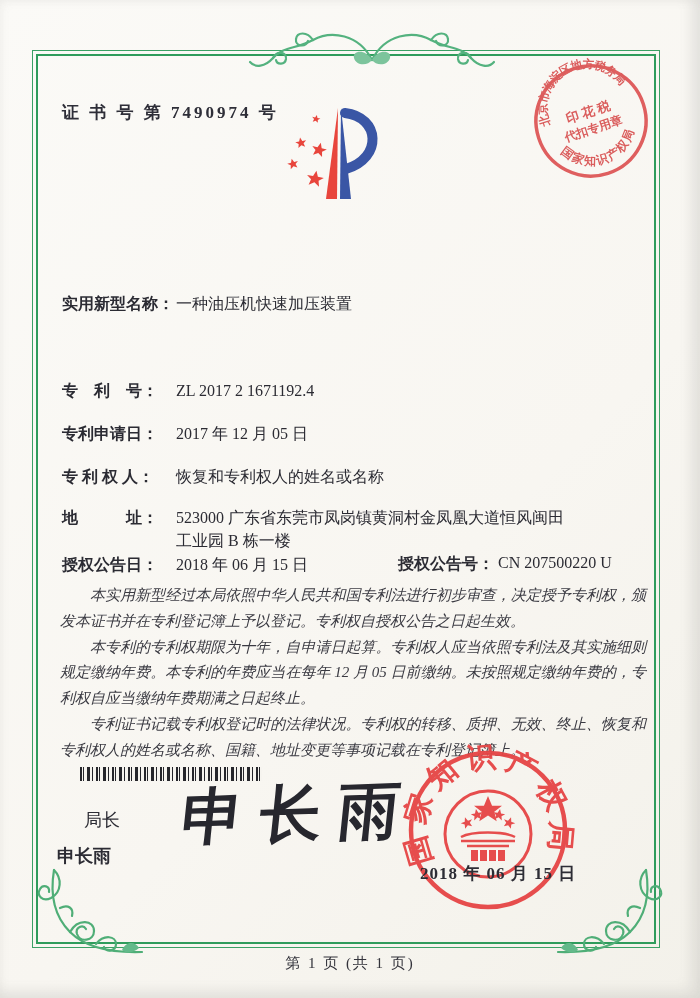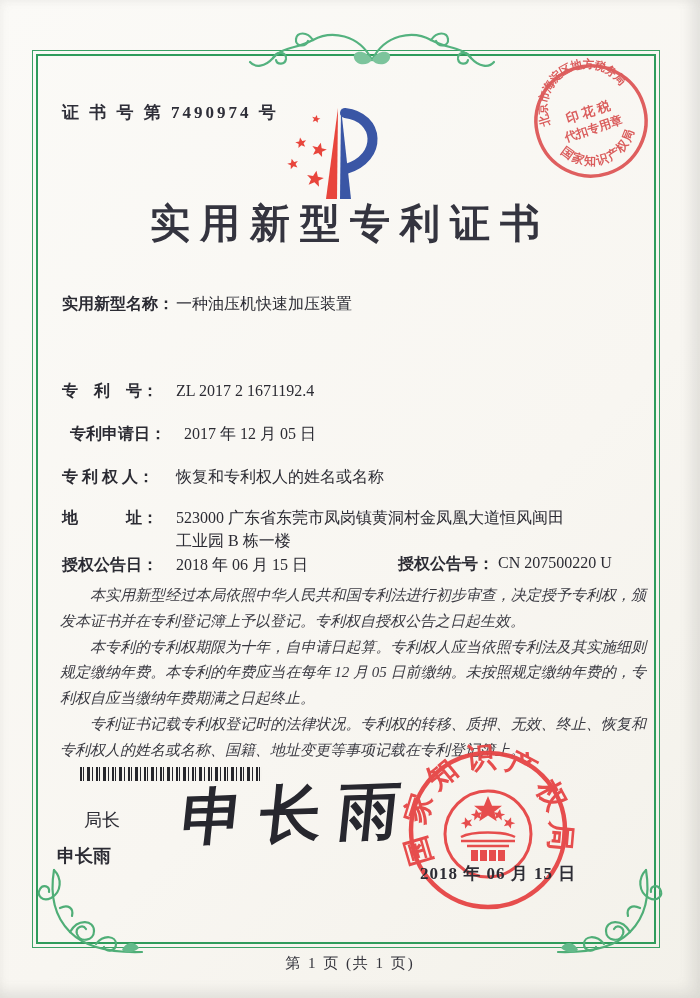--- a/index.html
+++ b/index.html
@@ -105,31 +105,30 @@
     <text font-size="11.5" fill="#d85050" font-weight="700">
       <textPath href="#taxTop" startOffset="2" textLength="120" lengthAdjust="spacing">北京市海淀区地方税务局</textPath>
     </text>
     <text font-size="12" fill="#d85050" font-weight="700">
       <textPath href="#taxBottom" startOffset="6" textLength="92" lengthAdjust="spacing">国家知识产权局</textPath>
     </text>
     <text x="65" y="60" font-size="13" fill="#d85050" font-weight="700" text-anchor="middle">印 花 税</text>
     <text x="65" y="77" font-size="12" fill="#d85050" font-weight="700" text-anchor="middle">代扣专用章</text>
   </svg>
 
-  <div class="title">实用新型专利证书</div>
 
   <div class="row" style="top:293px;">
     <span class="lbl">实用新型名称：</span>
     <span class="val">一种油压机快速加压装置</span>
   </div>
   <div class="row" style="top:380px;align-items:flex-end;">
     <span class="lbl">专　利　号：</span>
     <span class="val">ZL 2017 2 1671192.4</span>
   </div>
-  <div class="row" style="top:423px;margin-left:8px;">
+  <div class="row" style="top:423px;">
     <span class="lbl">专利申请日：</span>
     <span class="val">2017 年 12 月 05 日</span>
   </div>
   <div class="row" style="top:466px;">
     <span class="lbl">专 利 权 人：</span>
     <span class="val">恢复和专利权人的姓名或名称</span>
   </div>
   <div class="row" style="top:507px;">
     <span class="lbl">地　　　址：</span>
     <span class="val">523000 广东省东莞市凤岗镇黄洞村金凤凰大道恒风闽田</span>

